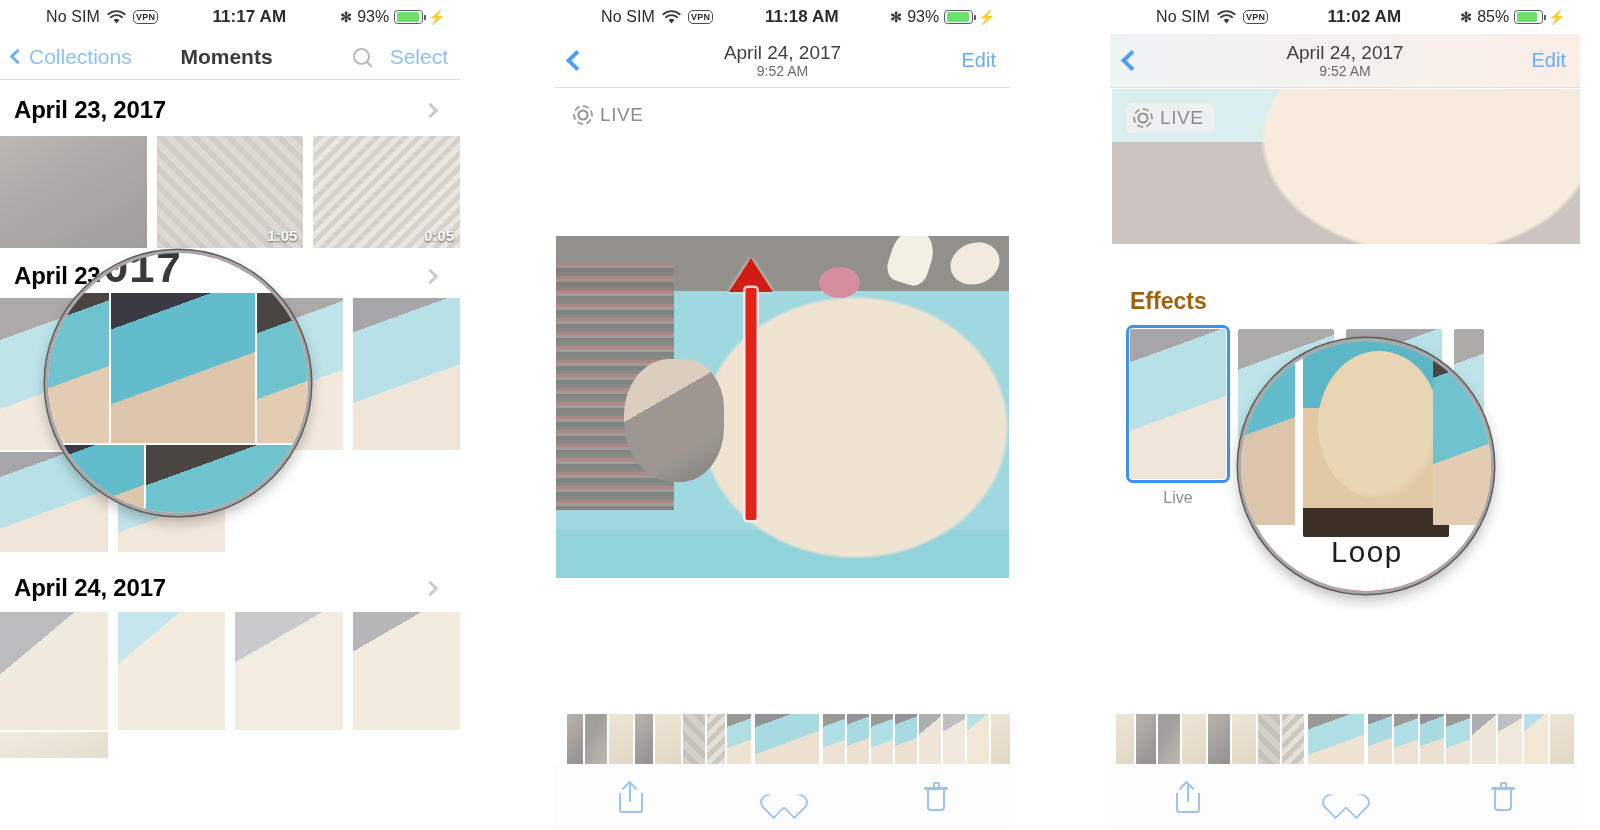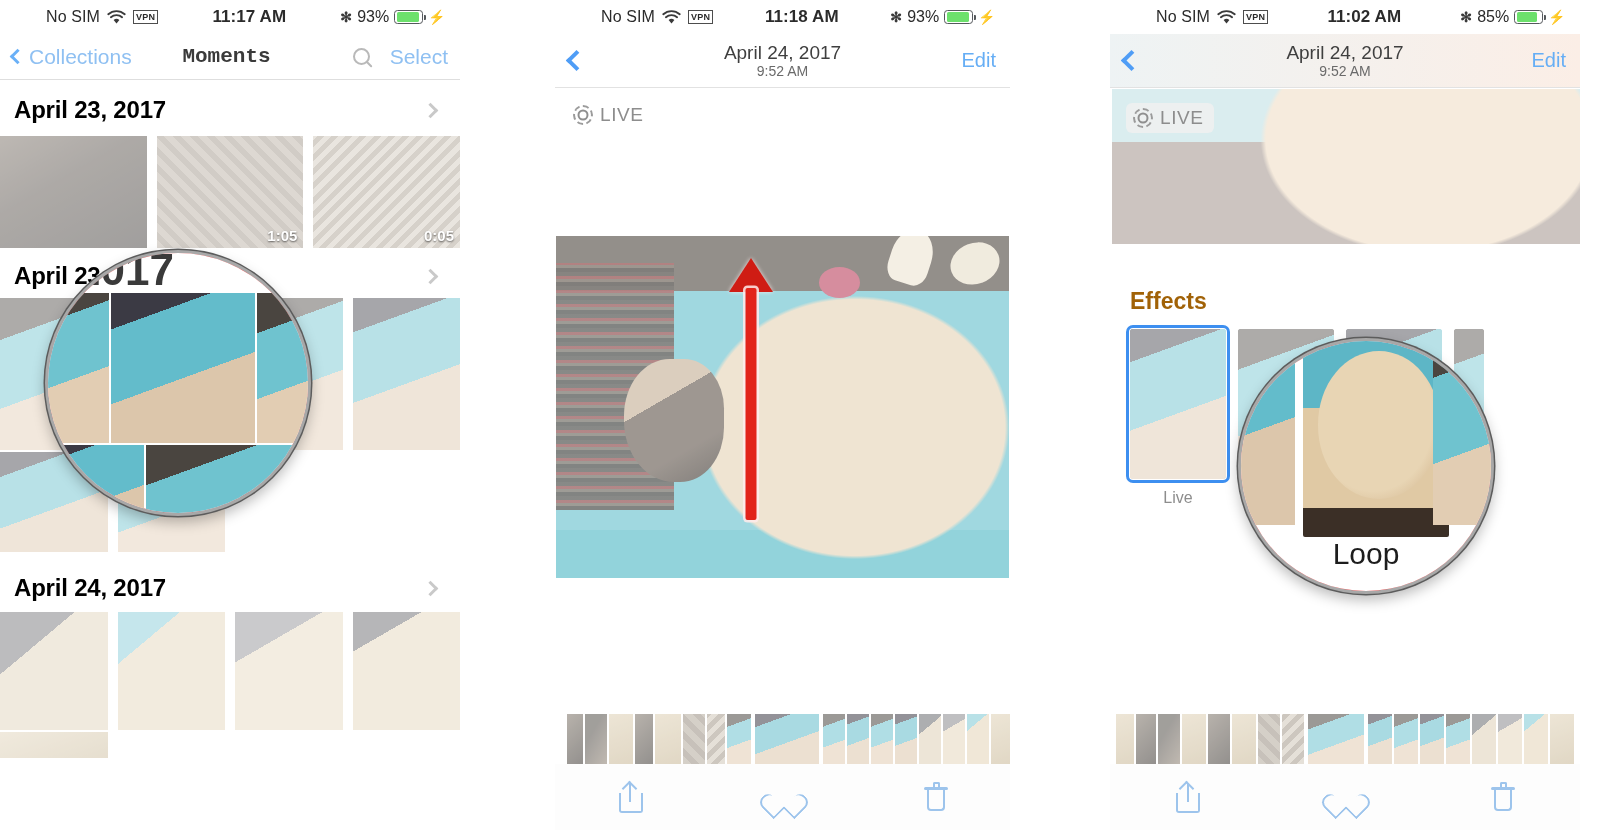--- a/index.html
+++ b/index.html
@@ -21,21 +21,21 @@
   .statusbar {
     height: 34px; display: flex; align-items: center;
     padding: 0 14px; font-size: 17px; color: #2b2b2b;
     font-weight: 600; letter-spacing: .1px; margin-left: 32px;
   }
   .sb-left { display:flex; align-items:center; gap:7px; }
   .sb-center { flex:1; text-align:center; font-weight:600; }
   .sb-right { display:flex; align-items:center; gap:5px; }
   .nosim { font-weight: 500; font-size: 16px; }
   .vpn-box {
-    border:1.6px solid #4d4d4d; border-radius:0; font-size:9px;
+    border:1.6px solid #4d4d4d; border-radius:5px; font-size:9px;
     padding:0 2px; font-weight:700; line-height:12px; letter-spacing:.3px;
   }
   .batt-pct { font-weight:500; font-size:16px; }
   .batt {
     width: 29px; height: 14px; border: 1.6px solid #55585c; border-radius: 3.5px;
     position: relative; padding: 1.4px;
   }
   .batt::after{
     content:""; position:absolute; right:-4px; top:4px; width:2.4px; height:5px;
     background:#55585c; border-radius:0 1px 1px 0;
@@ -205,20 +205,21 @@
   .fx-lbl { text-align:center; font-size:16px; color:#8d8d8d; margin-top:10px; }
   .rel-row { display:flex; gap:12px; padding: 14px 0 0 20px; }
   .rel { width:196px; height:110px; border-radius:5px; overflow:hidden; position:relative; }
 
   
   .loupe {
     position:absolute; border-radius:50%; overflow:hidden; background:#ef4444;
     border: 3px solid #a8a8a8;
     box-shadow: 0 0 0 1.5px #5c5c5c, 0 6px 14px rgba(0,0,0,.28);
     z-index: 40;
+    font-family: Liberation Mono, monospace;
   }
   .loupe-inner { position:absolute; inset:0; }
   .loupe-lbl { position:absolute; left:0; right:0; text-align:center; font-size:30px; color:#1d1d1d; }
 </style>
 </head>
 <body>
 
 <div class="stage">
 
   <div class="panel p1">
@@ -242,21 +243,21 @@
           </span>
         <span class="bolt">⚡</span>
       </div>
     </div>
 
     <div class="navbar">
       <div class="nav-back">
         <span class="chev-l"></span>
         <span class="nav-back-label">Collections</span>
       </div>
-      <div style="position:absolute;left:0;right:7px;text-align:center;pointer-events:none;font-family:Liberation Mono, monospace;">
+      <div style="position:absolute;left:0;right:7px;text-align:center;pointer-events:none;">
         <span class="nav-title">Moments</span>
       </div>
       <div class="nav-right">
         <span class="mag"></span>
         <span class="select-lbl">Select</span>
       </div>
     </div>
 
     <div class="date-row">
       <span class="date-lbl">April 23, 2017</span>

